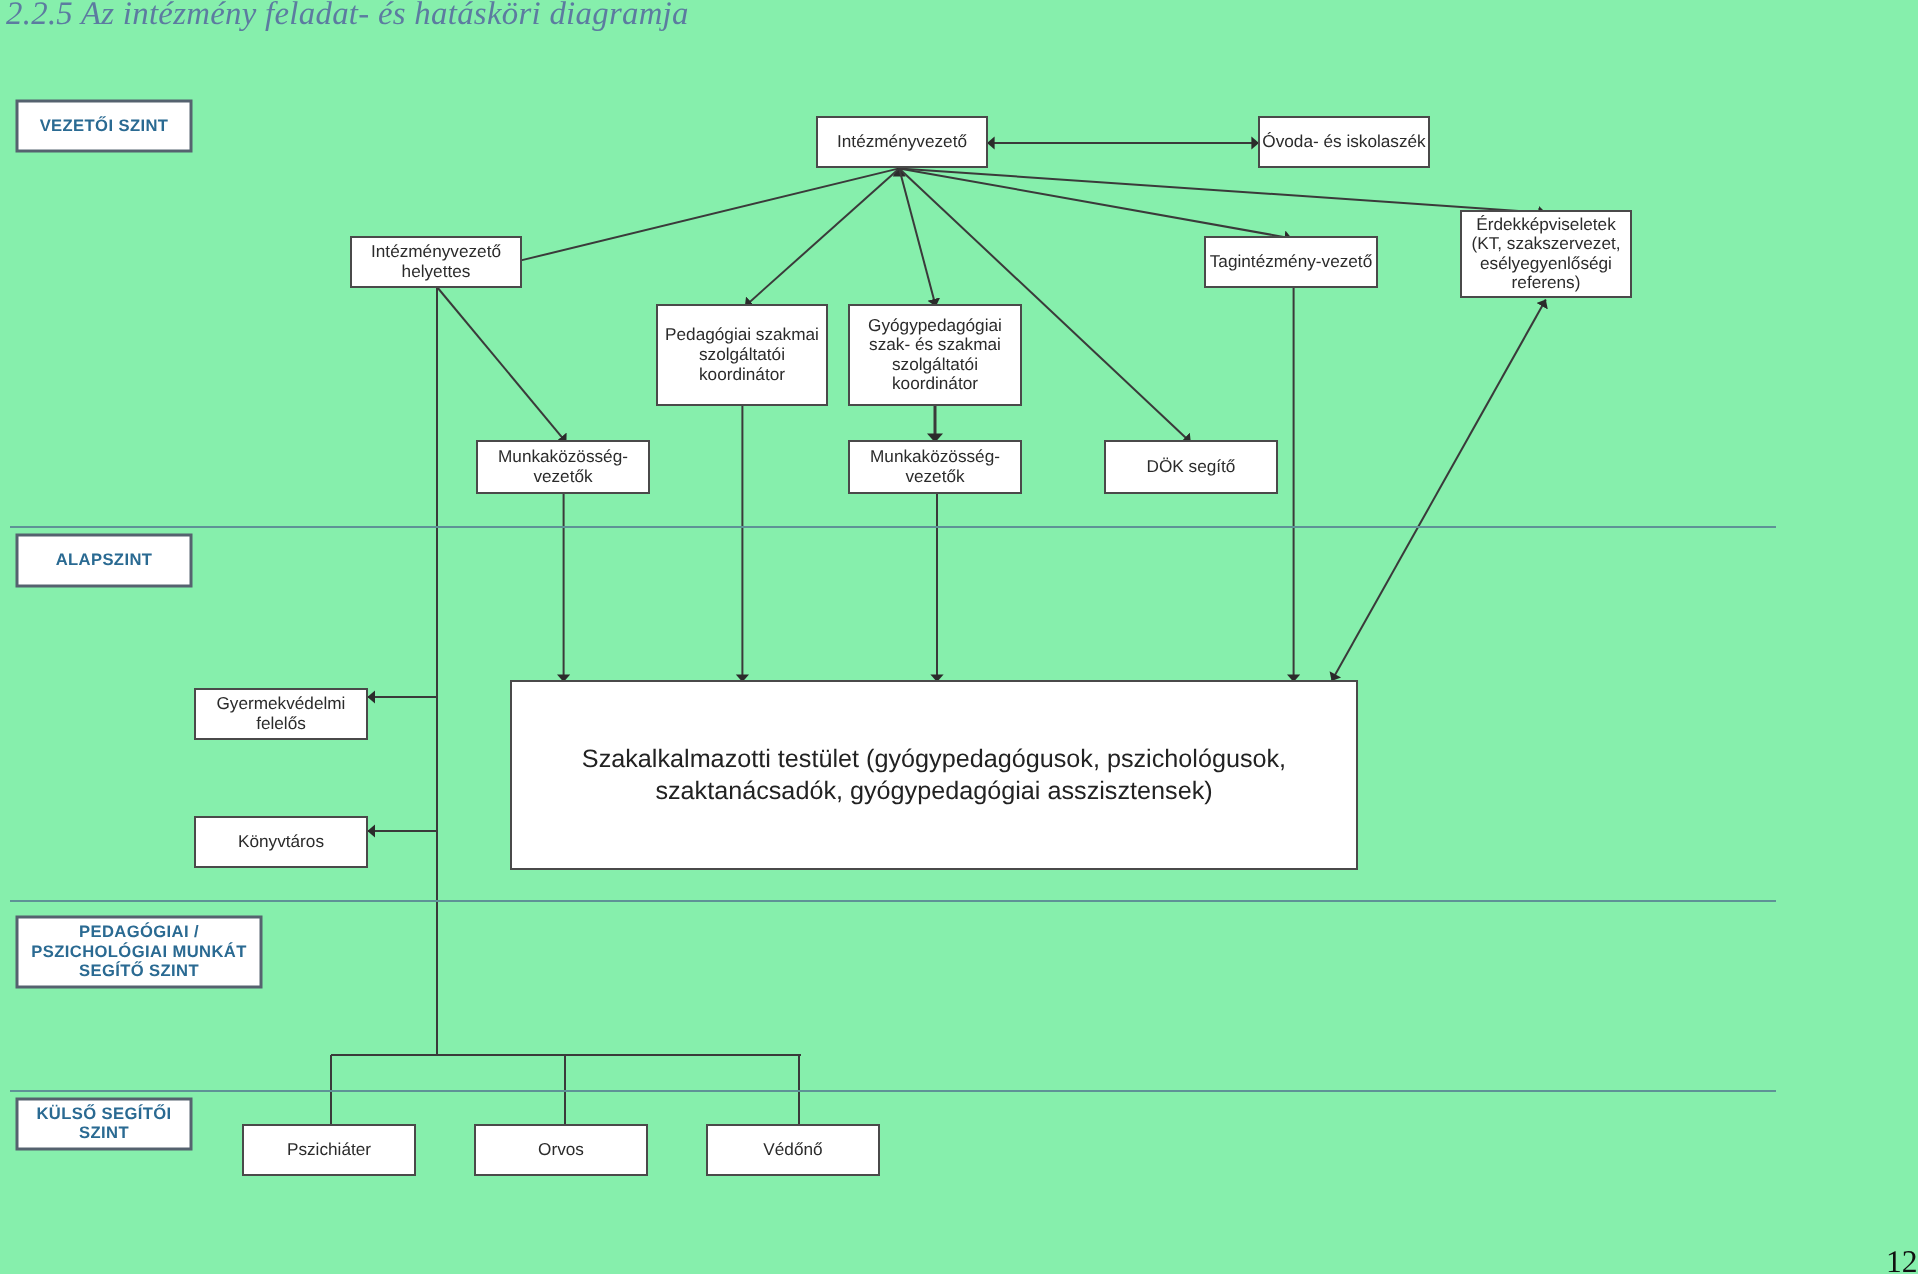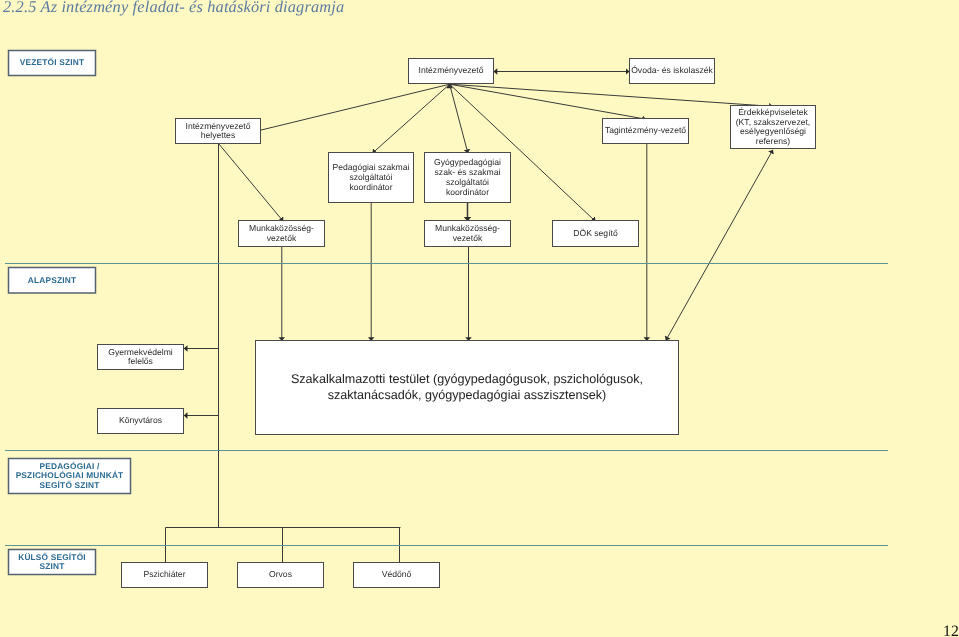--- a/index.html
+++ b/index.html
@@ -1,19 +1,19 @@
 <!DOCTYPE html>
 <html><head>
 <meta charset="utf-8">
 <title>Intezmeny feladat- es hataskori diagramja</title>
 <style>
   html,body{margin:0;padding:0;}
   *{-webkit-font-smoothing:antialiased;text-rendering:geometricPrecision;}
   body{width:959px;height:637px;background:#ffffff;font-family:"Liberation Sans",sans-serif;overflow:hidden;position:relative;}
-  #page{position:absolute;left:0;top:0;width:959px;height:637px;background:#fef9c3;filter:blur(0px);}
+  #page{position:absolute;left:0;top:0;width:959px;height:637px;background:#86efac;filter:blur(0px);}
   .title{position:absolute;left:3px;top:-2.9px;font-family:"Liberation Serif",serif;font-style:italic;font-size:16.4px;color:#5c7ba0;white-space:nowrap;letter-spacing:0.15px;}
   .pageno{position:absolute;left:943px;top:623.4px;font-family:"Liberation Serif",serif;font-size:15.8px;color:#111111;}
   svg#diagram{position:absolute;left:0;top:0;}
   .nodebox{fill:#ffffff;stroke:#4a4a4a;stroke-width:1;}
   .levelbox{fill:#ffffff;stroke:#55626f;stroke-width:1.5;}
   .ntext{font-family:"Liberation Sans",sans-serif;font-size:8.6px;fill:#2b2b2b;text-anchor:middle;}
   .ltext{font-family:"Liberation Sans",sans-serif;font-size:8.3px;font-weight:bold;fill:#2a6a92;text-anchor:middle;letter-spacing:0.2px;}
   .bigtext{font-family:"Liberation Sans",sans-serif;font-size:12.6px;fill:#222222;text-anchor:middle;}
   .ln{stroke:#3a3a3a;stroke-width:1;fill:none;}
   .divider{stroke:#5e9296;stroke-width:1;fill:none;}

